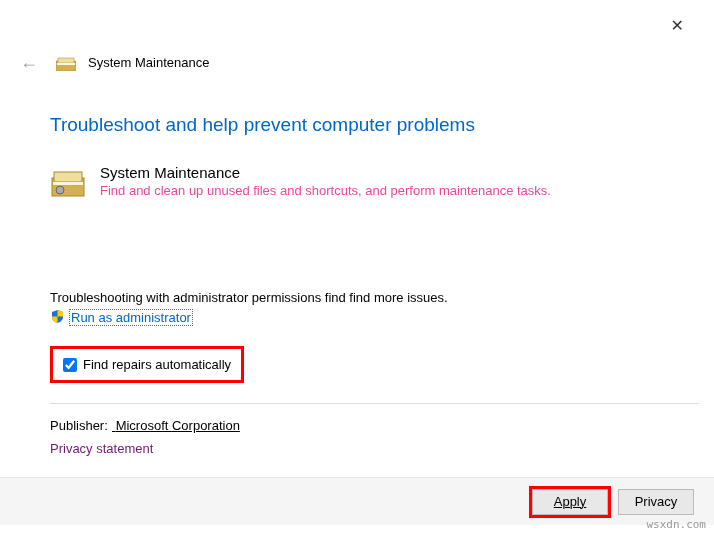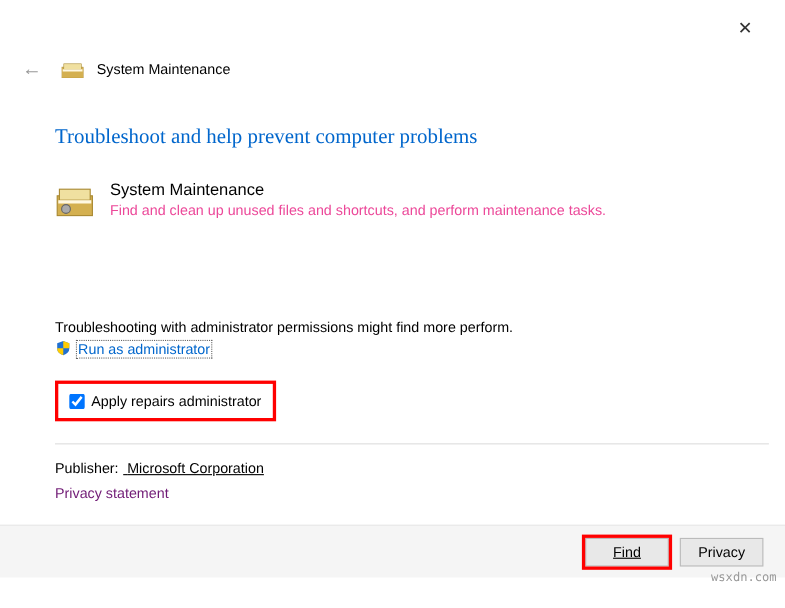--- a/index.html
+++ b/index.html
@@ -53,21 +53,20 @@
       position: absolute;
       top: 114px;
       left: 50px;
       right: 15px;
     }
     .main-heading {
       color: #0066cc;
       font-size: 19px;
       font-weight: 400;
       margin-bottom: 28px;
-      font-family: Liberation Serif, serif;
     }
     .maint-row {
       display: flex;
       gap: 14px;
       margin-bottom: 90px;
     }
     .maint-icon {
       width: 36px;
       height: 36px;
       flex-shrink: 0;
@@ -200,46 +199,46 @@
         <rect x="3" y="18" width="30" height="3" fill="#fff8e0"></rect>
         <ellipse cx="10" cy="26" rx="4" ry="4" fill="#aaa" stroke="#666"></ellipse>
       </svg>
     </span>
     <div class="maint-text">
       <div class="maint-label">System Maintenance</div>
       <div class="maint-desc">Find and clean up unused files and shortcuts, and perform maintenance tasks.</div>
     </div>
   </div>
 
-  <div class="admin-note">Troubleshooting with administrator permissions might find more perform.</div>
+  <div class="admin-note">Troubleshooting with administrator permissions find find more issues.</div>
   <div class="admin-link-row">
     <span class="shield-icon">
       <svg viewBox="0 0 15 15">
         <path d="M7.5 1 L13 3 L13 8 Q13 12 7.5 14 Q2 12 2 8 L2 3 Z" fill="#2070d0"></path>
         <path d="M7.5 1 L13 3 L13 7.5 L7.5 7.5 Z" fill="#ffcc00"></path>
         <path d="M7.5 7.5 L2 7.5 L2 8 Q2 12 7.5 14 Z" fill="#ffcc00"></path>
       </svg>
     </span>
     <a href="#" class="link">Run as administrator</a>
   </div>
 
   <div class="highlight-box">
     <label class="checkbox-row">
       <input type="checkbox" checked="" style="">
-      <span>Apply repairs administrator</span>
+      <span>Find repairs automatically</span>
     </label>
   </div>
 
   <hr class="divider">
 
   <div class="publisher-row">
     <span class="publisher-label">Publisher:</span>
     <span>Microsoft Corporation</span>
   </div>
   <a href="#" class="privacy-link">Privacy statement</a>
 </div>
 
 <div class="footer">
-  <button class="btn btn-highlight"><span style="text-decoration: underline; text-decoration-thickness: 1px;">Find</span></button>
+  <button class="btn btn-highlight"><span style="text-decoration: underline; text-decoration-thickness: 1px;">Apply</span></button>
   <button class="btn">Privacy</button>
 </div>
 
 <div class="watermark">wsxdn.com</div>
 
 </body></html>

